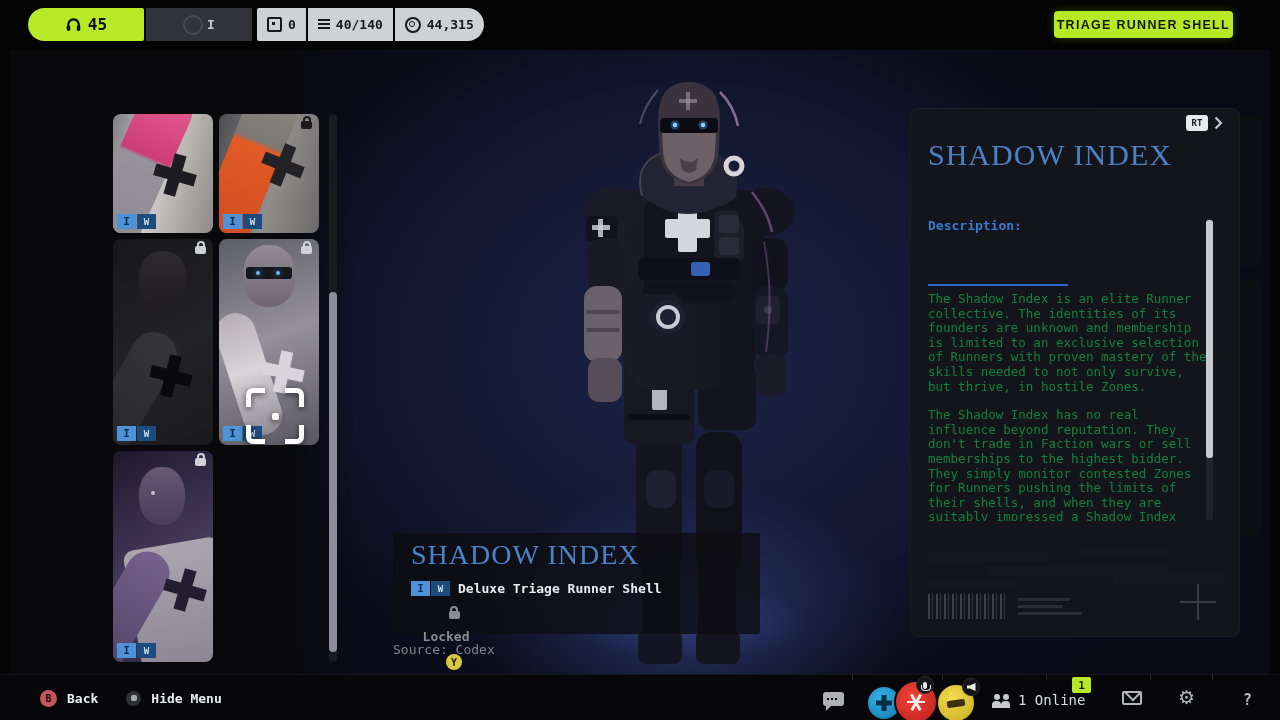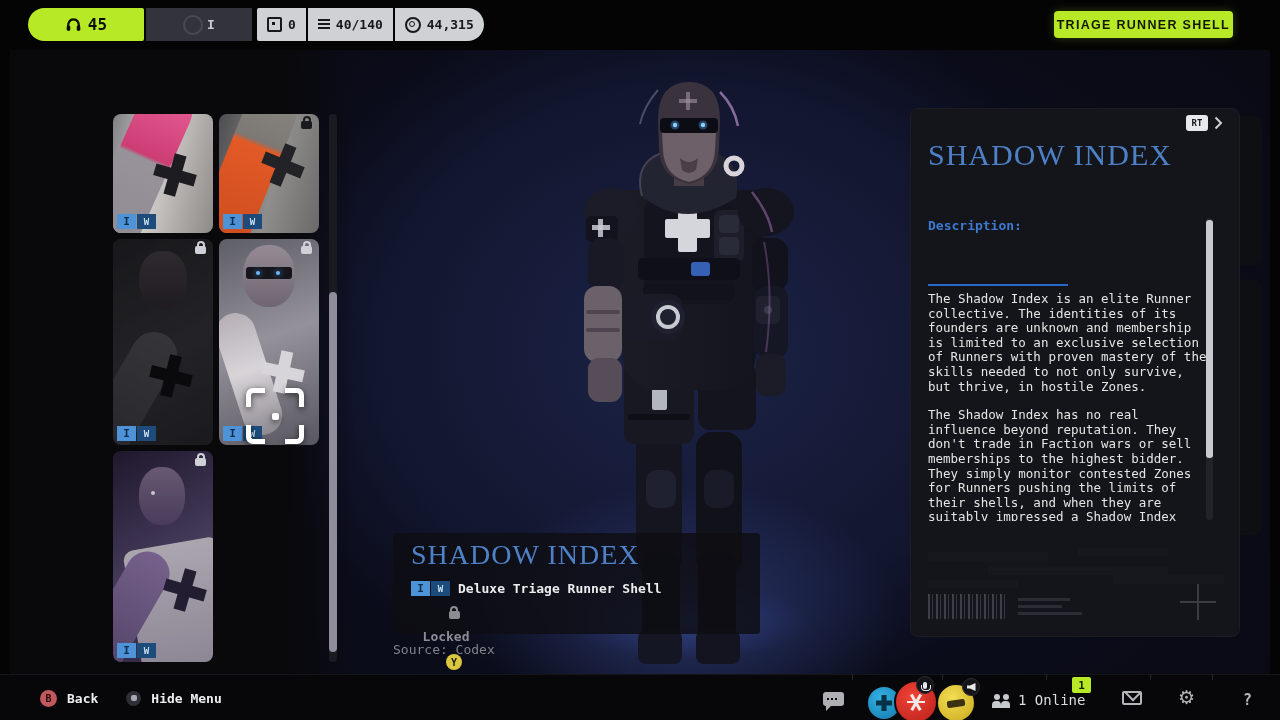--- a/index.html
+++ b/index.html
@@ -130,21 +130,21 @@
     border:1px solid #1c1d23;box-sizing:border-box;border-radius:8px;}
   .rt-nav{position:absolute;left:1186px;top:115px;display:flex;align-items:center;gap:6px;cursor:pointer;}
   .rt-key{width:22px;height:16px;background:#e8e9ec;border-radius:3px;color:#17181c;font-size:9px;font-weight:bold;
     display:flex;align-items:center;justify-content:center;}
   .ip-title{position:absolute;left:928px;top:138px;font-family:"Liberation Serif",serif;font-size:30px;
     color:#4d80c6;letter-spacing:1px;}
   .ip-desc-label{position:absolute;left:928px;top:218px;font-size:13px;font-weight:bold;color:#3c79cf;}
   .ip-fields{position:absolute;left:928px;top:236px;font-size:13px;line-height:14.8px;color:#ccd0d3;}
   .ip-divider{position:absolute;left:928px;top:284px;width:140px;height:2px;background:#2a66cc;}
   .ip-paras{position:absolute;left:928px;top:292px;width:282px;height:229px;overflow:hidden;
-    font-size:12.5px;line-height:14.6px;color:#e5e5e5;}
+    font-size:12.5px;line-height:14.6px;color:#15803d;}
   .ip-paras p{margin:0 0 14px 0;}
   .ip-track{position:absolute;left:1206px;top:218px;width:7px;height:302px;background:#222329;border-radius:3px;cursor:pointer;}
   .ip-bar{position:absolute;left:0;top:2px;width:7px;height:238px;background:#c9cad0;border-radius:3px;}
   .ip-deco{position:absolute;left:928px;top:544px;width:296px;height:82px;}
   .ip-deco .g{position:absolute;background:#17181d;}
   .barcode{position:absolute;left:0;top:50px;width:80px;height:25px;
     background:repeating-linear-gradient(90deg,#3e4048 0 2px,transparent 2px 4px,#33353c 4px 5px,transparent 5px 8px);}
   .mtxt{position:absolute;background:#2b2d34;height:3px;}
   .crosshair{position:absolute;left:252px;top:40px;width:36px;height:36px;}
   .crosshair::before{content:"";position:absolute;left:17px;top:0;width:2px;height:36px;background:#3a3c44;}

